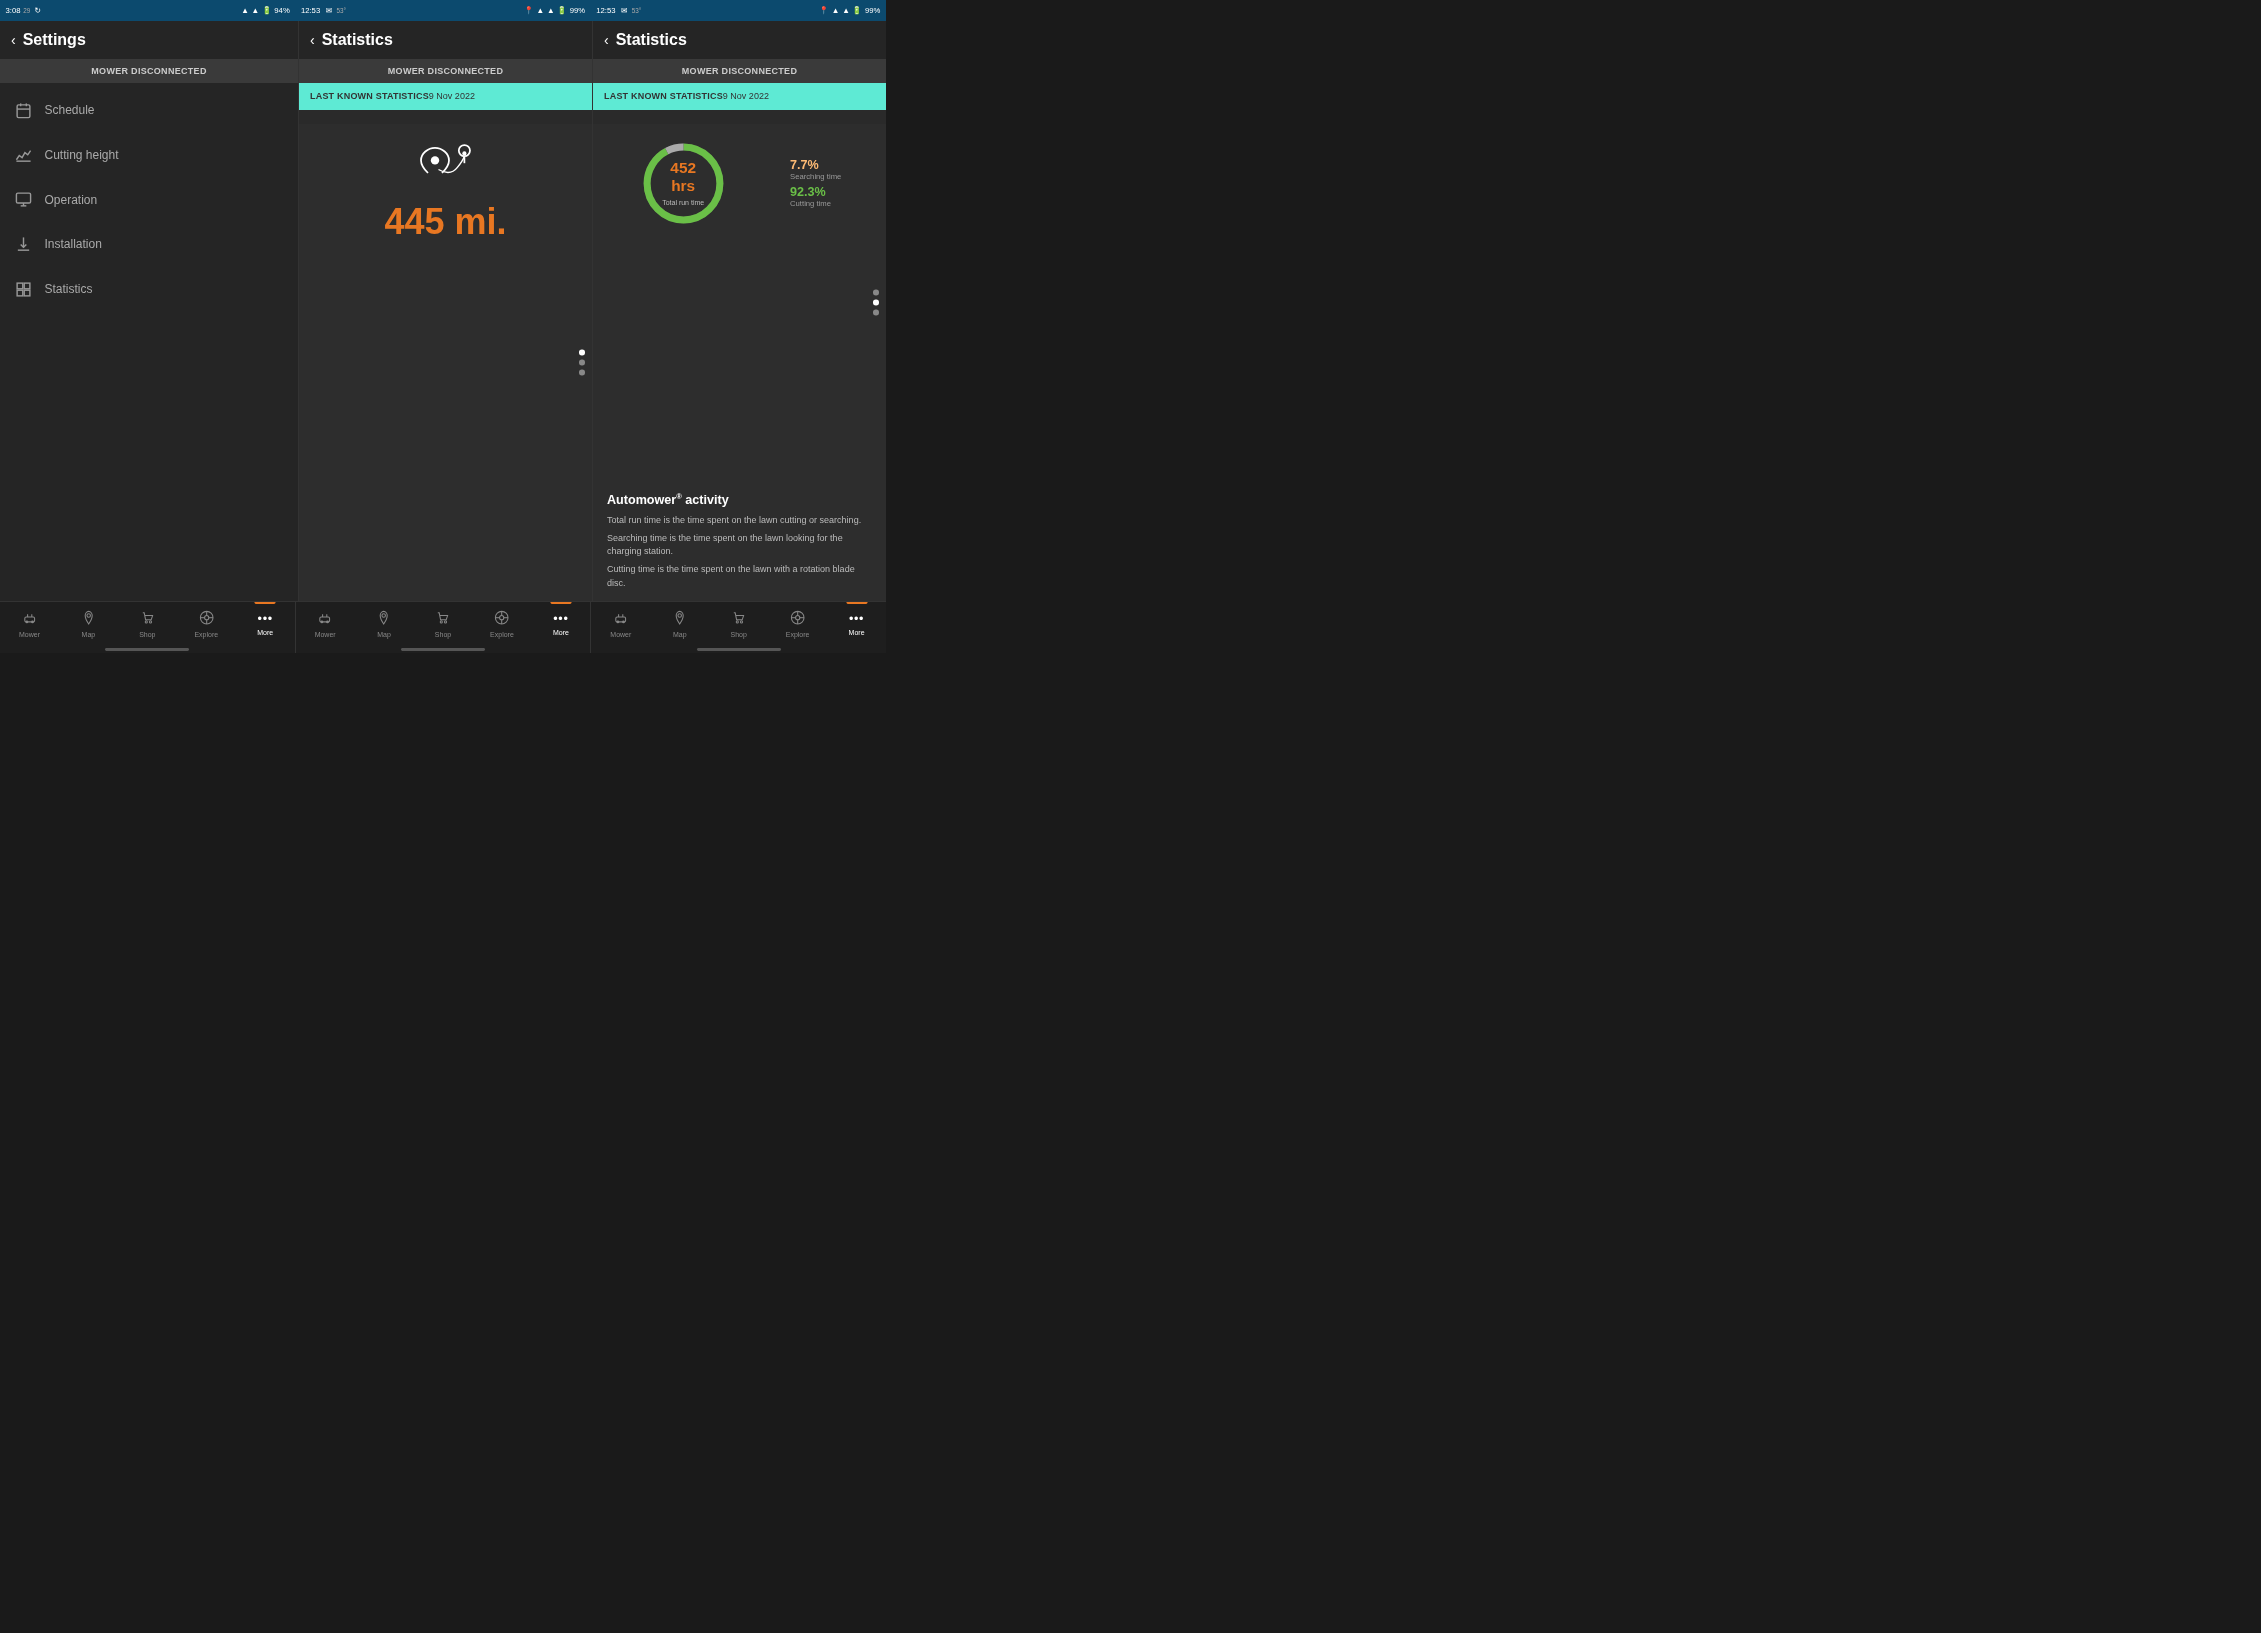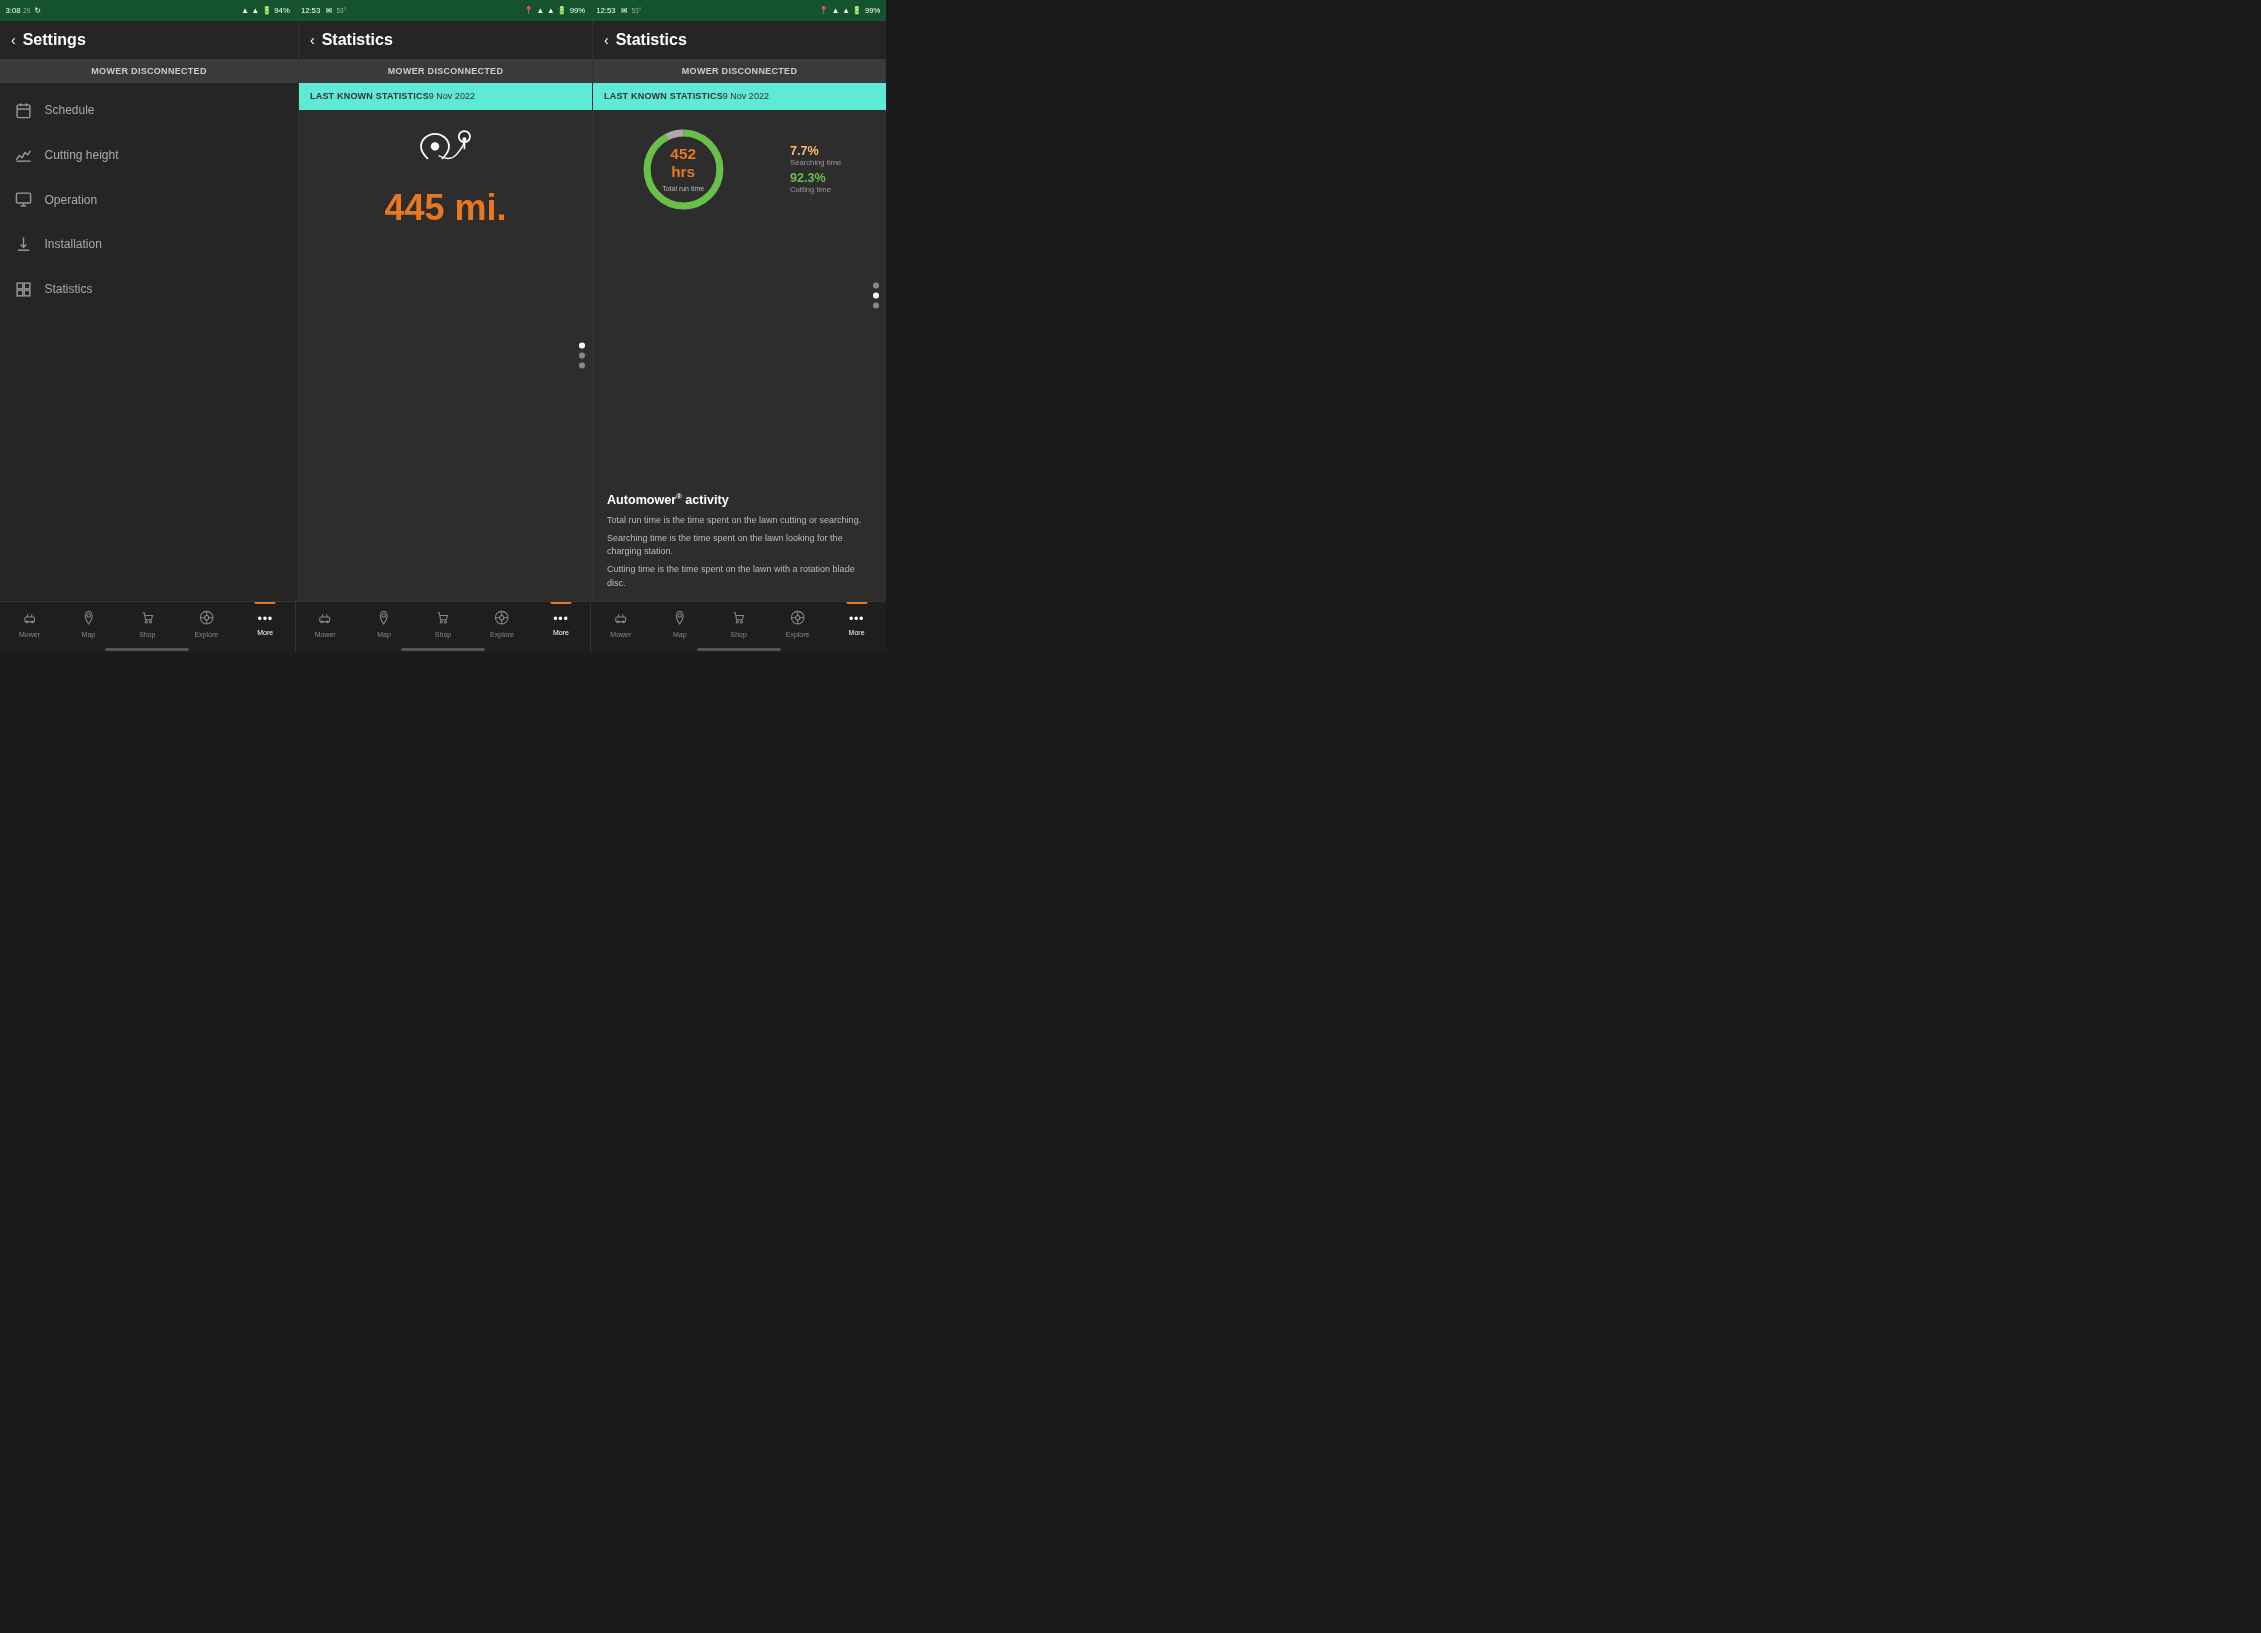--- a/index.html
+++ b/index.html
@@ -11,21 +11,21 @@
       overflow: hidden;
       display: flex;
       flex-direction: column;
     }
 
     
     .status-bar {
       display: flex;
       width: 100%;
       height: 21px;
-      background: #14532d;
+      background: #0c4a6e;
     }
     .status-segment {
       flex: 1;
       display: flex;
       align-items: center;
       padding: 0 5.6px;
       font-size: 7.7px;
       color: #fff;
       gap: 2.8px;
     }
@@ -139,20 +139,21 @@
       font-size: 9px;
       color: #333;
     }
 
     
     .stats-content {
       flex: 1;
       background: #2d2d2d;
       overflow: hidden;
       position: relative;
+      margin-top: 14px;
     }
 
     
     .distance-view {
       padding: 14px 14px 11px;
       display: flex;
       flex-direction: column;
       align-items: center;
     }
     .route-icon {

